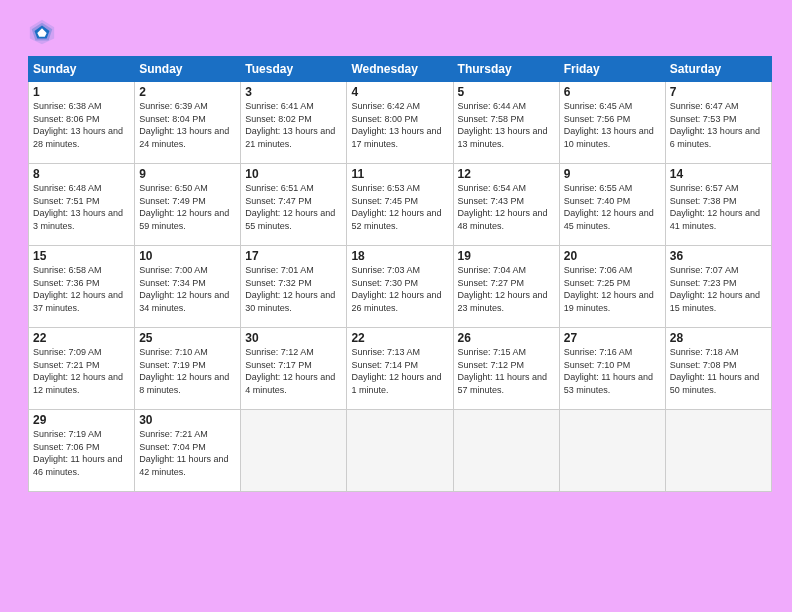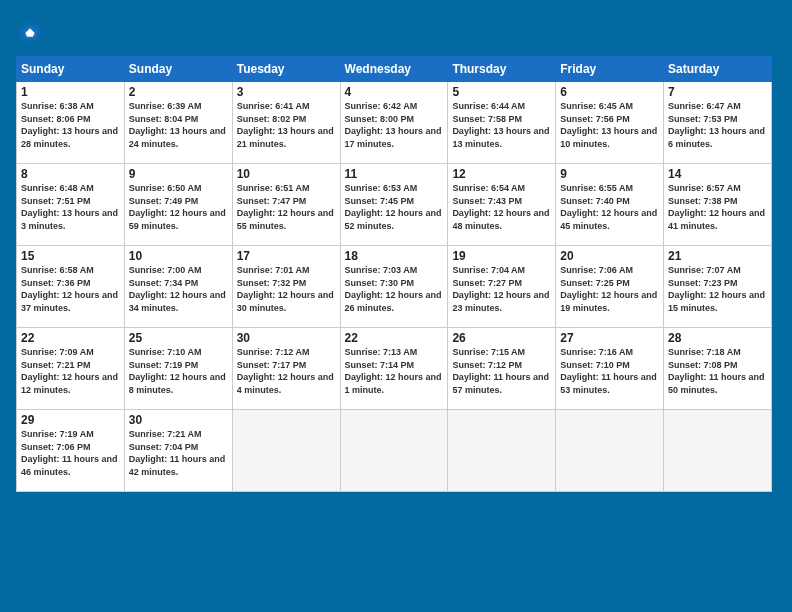--- a/index.html
+++ b/index.html
@@ -6,22 +6,22 @@
     body {
       font-family: Arial, sans-serif;
       background: #fff;
       width: 792px;
       height: 612px;
       overflow: hidden;
     }
     .page {
       width: 792px;
       height: 612px;
-      padding: 18px 20px 10px 16px;
-      background: #0369a1;
+      padding: 18px 20px 10px 28px;
+      background: #f0abfc;
     }
     .header {
       display: flex;
       justify-content: space-between;
       align-items: flex-start;
       margin-bottom: 10px;
     }
     .logo {
       display: flex;
       align-items: center;
@@ -80,21 +80,20 @@
       font-size: 12px;
       font-weight: bold;
       color: #222;
       display: block;
       margin-bottom: 1px;
     }
     .day-info {
       font-size: 9px;
       color: #333;
       line-height: 1.4;
-      font-weight: bold;
     }
   </style>
 </head>
 <body>
 
 <div class="page">
   <div class="header">
     <div class="logo">
       <svg class="logo-icon" viewBox="0 0 30 30">
         <polygon points="15,2 28,10 28,22 15,28 2,22 2,10" fill="#1a6fc4" opacity="0.15"></polygon>
@@ -244,21 +243,21 @@
           Sunrise: 7:04 AM<br>Sunset: 7:27 PM<br>Daylight: 12 hours and 23 minutes.
         </div>
           </td>
           <td>
             <span class="day-num">20</span>
         <div class="day-info">
           Sunrise: 7:06 AM<br>Sunset: 7:25 PM<br>Daylight: 12 hours and 19 minutes.
         </div>
           </td>
           <td>
-            <span class="day-num">21</span>
+            <span class="day-num">36</span>
         <div class="day-info">
           Sunrise: 7:07 AM<br>Sunset: 7:23 PM<br>Daylight: 12 hours and 15 minutes.
         </div>
           </td>
         </tr>
         <tr>
           <td>
             <span class="day-num">22</span>
         <div class="day-info">
           Sunrise: 7:09 AM<br>Sunset: 7:21 PM<br>Daylight: 12 hours and 12 minutes.

